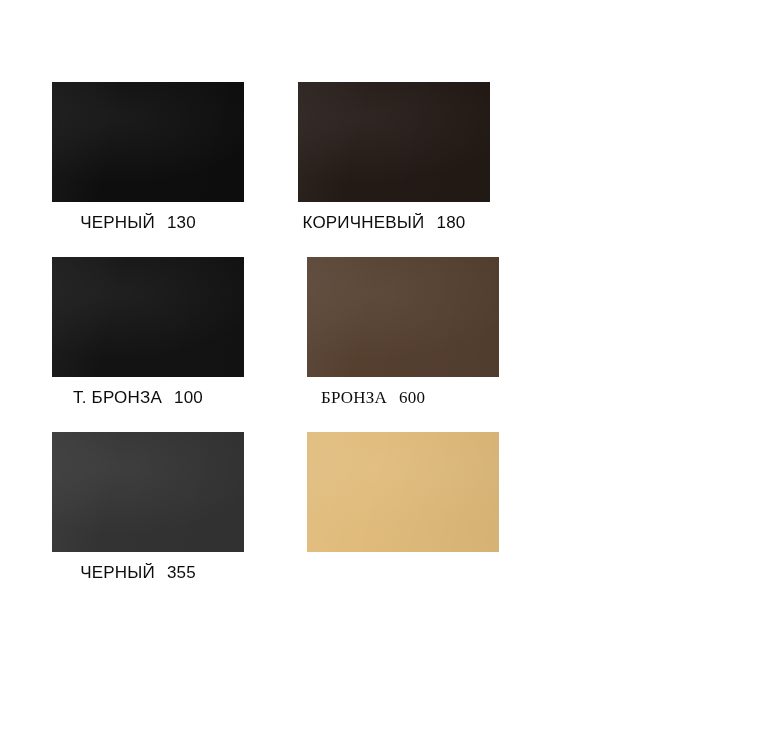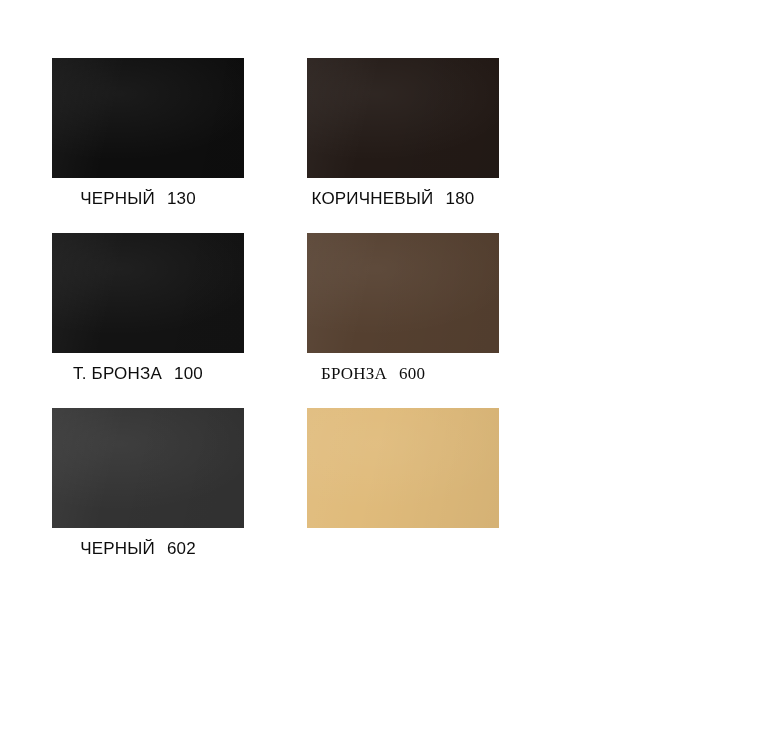--- a/index.html
+++ b/index.html
@@ -17,20 +17,21 @@
   #swatch-board {
     position: absolute;
     left: 0;
     top: 0;
     width: 770px;
     height: 752px;
   }
   .swatch-cell {
     position: absolute;
     width: 172px;
+    margin-top: 24px;
   }
   .swatch-chip {
     width: 192px;
     height: 120px;
     position: relative;
     overflow: hidden;
   }
   .swatch-chip .grain {
     position: absolute;
     inset: 0;
@@ -54,21 +55,21 @@
 </head>
 <body>
 
 <div id="swatch-board">
     <div class="swatch-cell" style="left: 52px; top: 58px;">
       <div class="swatch-chip" title="ЧЕРНЫЙ" style="width: 192px; height: 120px; background: rgb(14, 14, 14);">
         <div class="grain" style="background: radial-gradient(120% 90% at 35% 30%, rgba(255, 255, 255, 0.055), rgba(255, 255, 255, 0) 62%), linear-gradient(103deg, rgba(255, 255, 255, 0.05) 0%, rgba(255, 255, 255, 0) 34%, rgba(0, 0, 0, 0.05) 100%);"></div>
       </div>
       <div class="swatch-label align-center"><span class="name">ЧЕРНЫЙ</span><span class="code">130</span></div>
     </div>
-    <div class="swatch-cell" style="left: 307px; top: 58px;">
+    <div class="swatch-cell" style="left: 298px; top: 58px;">
       <div class="swatch-chip" title="КОРИЧНЕВЫЙ" style="width: 192px; height: 120px; background: rgb(35, 26, 22);">
         <div class="grain" style="background: radial-gradient(120% 90% at 35% 30%, rgba(255, 255, 255, 0.055), rgba(255, 255, 255, 0) 62%), linear-gradient(103deg, rgba(255, 255, 255, 0.05) 0%, rgba(255, 255, 255, 0) 34%, rgba(0, 0, 0, 0.05) 100%);"></div>
       </div>
       <div class="swatch-label align-center"><span class="name">КОРИЧНЕВЫЙ</span><span class="code">180</span></div>
     </div>
     <div class="swatch-cell" style="left: 52px; top: 233px;">
       <div class="swatch-chip" title="Т. СЕРЫЙ" style="width: 192px; height: 120px; background: rgb(19, 19, 19);">
         <div class="grain" style="background: radial-gradient(120% 90% at 35% 30%, rgba(255, 255, 255, 0.055), rgba(255, 255, 255, 0) 62%), linear-gradient(103deg, rgba(255, 255, 255, 0.05) 0%, rgba(255, 255, 255, 0) 34%, rgba(0, 0, 0, 0.05) 100%);"></div>
       </div>
       <div class="swatch-label align-center"><span class="name">Т. БРОНЗА</span><span class="code">100</span></div>
@@ -76,20 +77,20 @@
     <div class="swatch-cell" style="left: 307px; top: 233px;">
       <div class="swatch-chip" title="БРОНЗА" style="width: 192px; height: 120px; background: rgb(85, 64, 48);">
         <div class="grain" style="background: radial-gradient(120% 90% at 35% 30%, rgba(255, 255, 255, 0.055), rgba(255, 255, 255, 0) 62%), linear-gradient(103deg, rgba(255, 255, 255, 0.05) 0%, rgba(255, 255, 255, 0) 34%, rgba(0, 0, 0, 0.05) 100%);"></div>
       </div>
       <div class="swatch-label align-left2"><span class="name">БРОНЗА</span><span class="code">600</span></div>
     </div>
     <div class="swatch-cell" style="left: 52px; top: 408px;">
       <div class="swatch-chip" title="СЕРЫЙ" style="width: 192px; height: 120px; background: rgb(51, 51, 51);">
         <div class="grain" style="background: radial-gradient(120% 90% at 35% 30%, rgba(255, 255, 255, 0.055), rgba(255, 255, 255, 0) 62%), linear-gradient(103deg, rgba(255, 255, 255, 0.05) 0%, rgba(255, 255, 255, 0) 34%, rgba(0, 0, 0, 0.05) 100%);"></div>
       </div>
-      <div class="swatch-label align-center"><span class="name">ЧЕРНЫЙ</span><span class="code">602</span></div>
+      <div class="swatch-label align-center"><span class="name">ЧЕРНЫЙ</span><span class="code">355</span></div>
     </div>
     <div class="swatch-cell" style="left: 307px; top: 408px;">
       <div class="swatch-chip" title="ORO" style="width: 192px; height: 120px; background: rgb(224, 187, 123);">
         <div class="grain" style="background: radial-gradient(120% 90% at 35% 30%, rgba(255, 255, 255, 0.055), rgba(255, 255, 255, 0) 62%), linear-gradient(103deg, rgba(255, 255, 255, 0.05) 0%, rgba(255, 255, 255, 0) 34%, rgba(0, 0, 0, 0.05) 100%);"></div>
       </div>
     </div>
   </div>
 
 </body></html>

